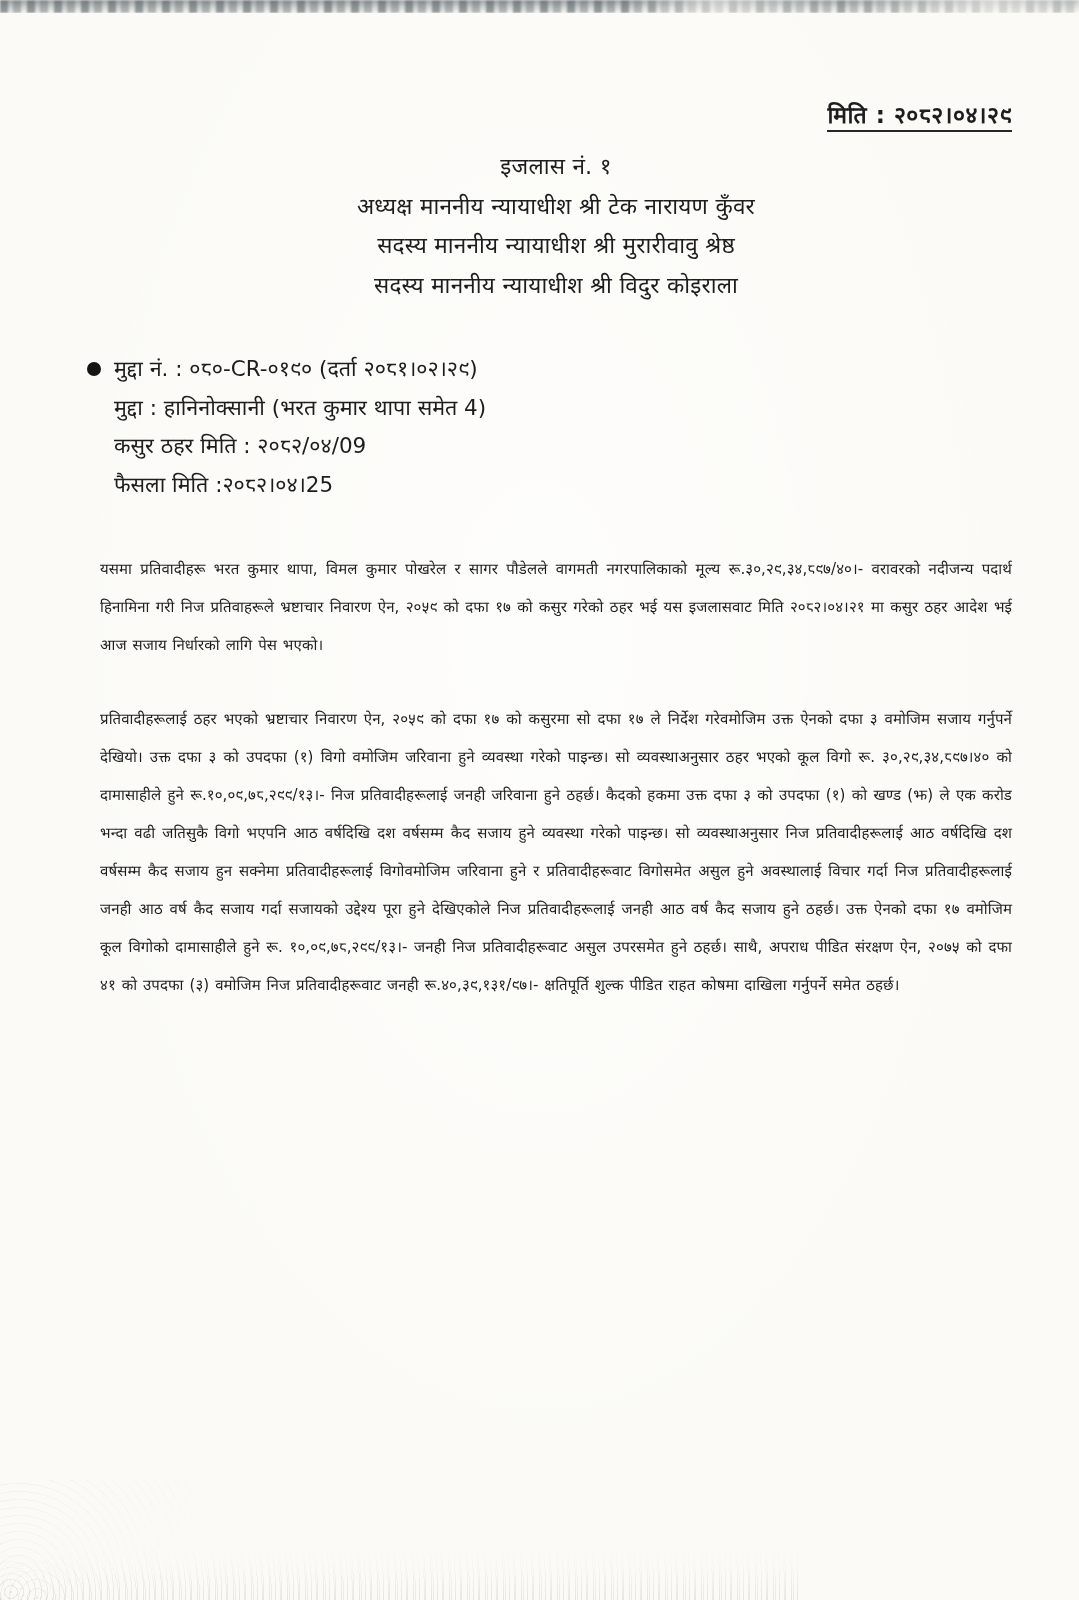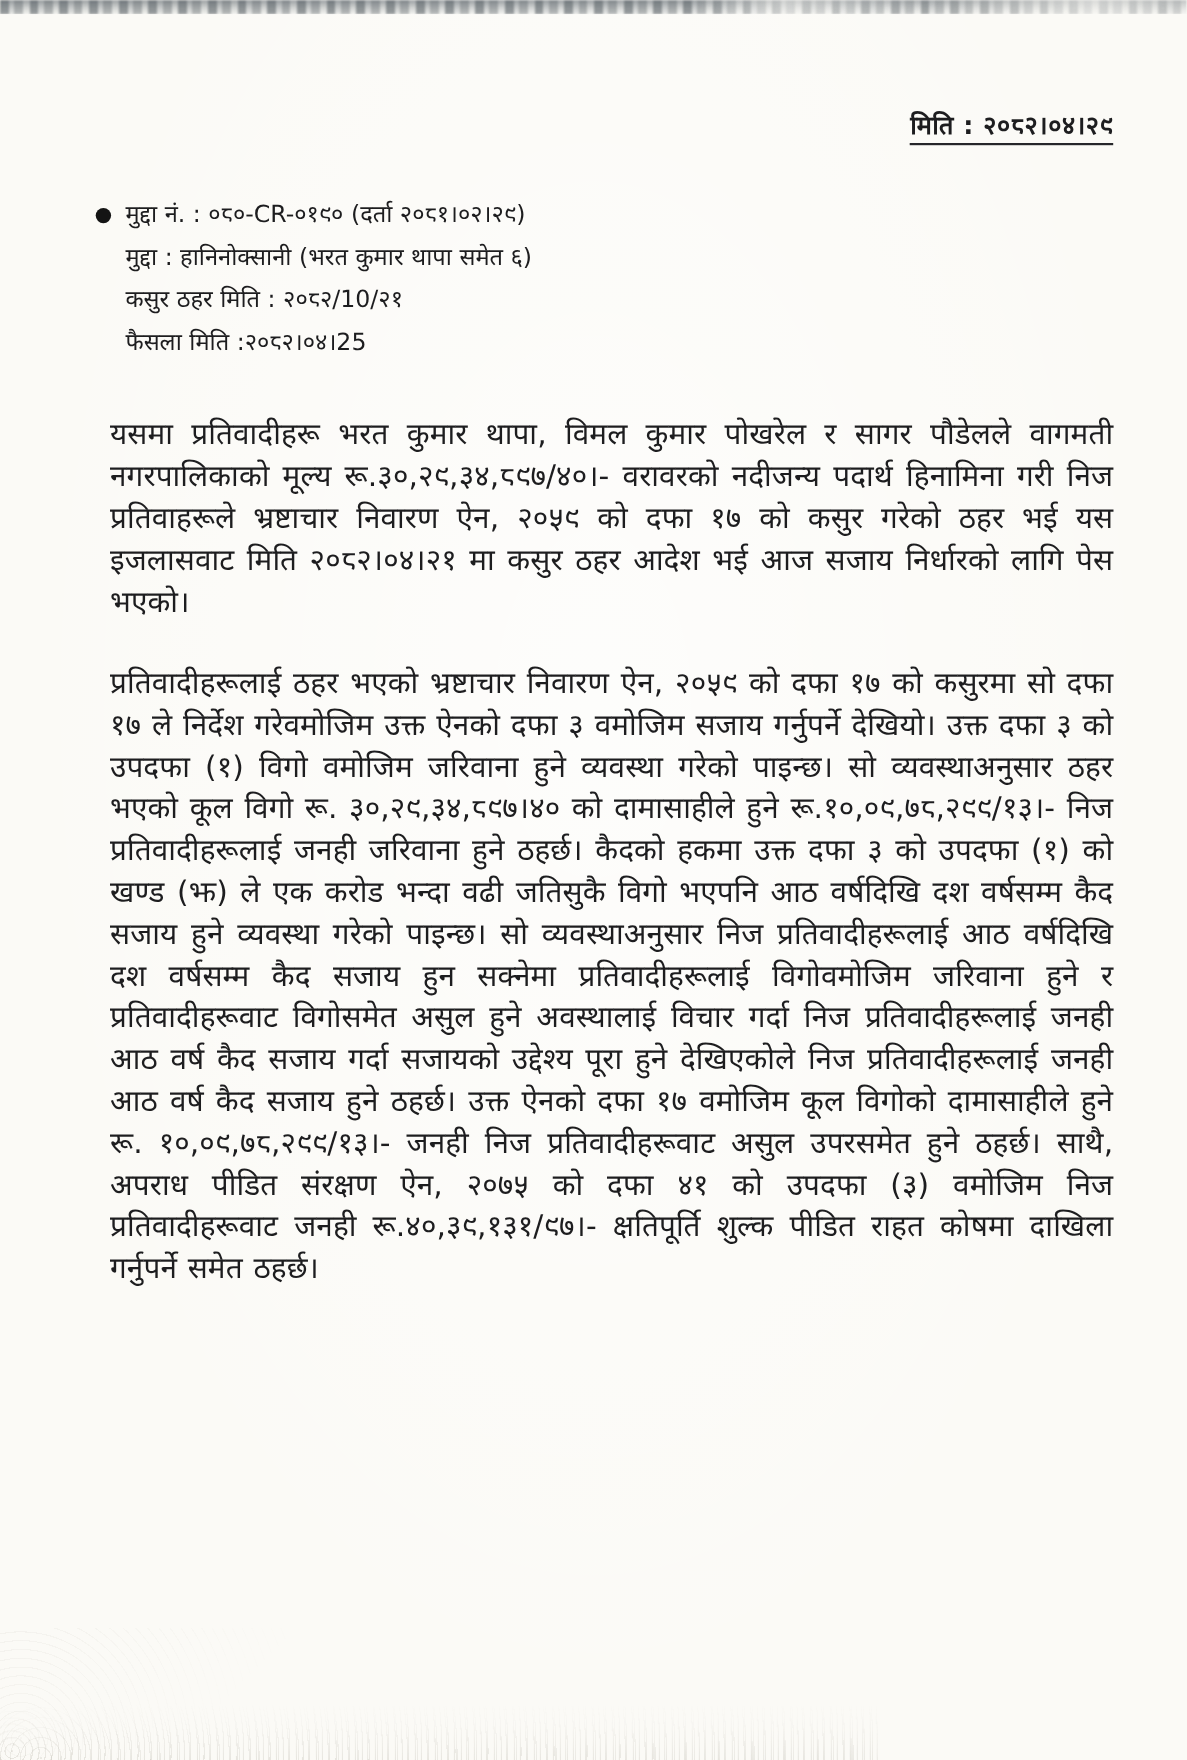--- a/index.html
+++ b/index.html
@@ -83,50 +83,56 @@
   }
   .case-line { position: relative; }
   .bullet {
     position: absolute; left: -27px; top: 12px;
     width: 14px; height: 14px; border-radius: 50%;
     background: #141414;
   }
 
   .para {
     margin: 0;
-    font-size: 27px;
+    font-size: 15px;
     line-height: 38px;
     text-align: justify;
     word-spacing: 1px;
     letter-spacing: 0.1px;
   }
   .para-1 { margin-top: 46px; }
   .para-2 { margin-top: 36px; }
 </style>
 </head>
 <body>
 
 <div class="page">
 
   <div class="scan-top"></div>
 
   <div class="date-row">
     <span class="date-text">मिति : २०८२।०४।२९</span>
   </div>
 
+  <div class="bench">
+    <div>इजलास नं. १</div>
+    <div>अध्यक्ष माननीय न्यायाधीश श्री टेक नारायण कुँवर</div>
+    <div>सदस्य माननीय न्यायाधीश श्री मुरारीवावु श्रेष्ठ</div>
+    <div>सदस्य माननीय न्यायाधीश श्री विदुर कोइराला</div>
+  </div>
 
   <div class="case-block">
     <div class="case-line">
       <span class="bullet"></span><span>मुद्दा नं. : ०८०-CR-०१९० (दर्ता २०८१।०२।२९)</span>
     </div>
     <div class="case-line">
-      <span>मुद्दा : हानिनोक्सानी (भरत कुमार थापा समेत ६)</span>
+      <span>मुद्दा : हानिनोक्सानी (भरत कुमार थापा समेत 4)</span>
     </div>
     <div class="case-line">
-      <span>कसुर ठहर मिति : २०८२/10/२१</span>
+      <span>कसुर ठहर मिति : २०८२/०४/09</span>
     </div>
     <div class="case-line">
       <span>फैसला मिति :२०८२।०४।25</span>
     </div>
   </div>
 
   <p class="para para-1">यसमा प्रतिवादीहरू भरत कुमार थापा, विमल कुमार पोखरेल र सागर पौडेलले वागमती नगरपालिकाको मूल्य रू.३०,२९,३४,८९७/४०।- वरावरको नदीजन्य पदार्थ हिनामिना गरी निज प्रतिवाहरूले भ्रष्टाचार निवारण ऐन, २०५९ को दफा १७ को कसुर गरेको ठहर भई यस इजलासवाट मिति २०८२।०४।२१ मा कसुर ठहर आदेश भई आज सजाय निर्धारको लागि पेस भएको।</p>
 
   <p class="para para-2">प्रतिवादीहरूलाई ठहर भएको भ्रष्टाचार निवारण ऐन, २०५९ को दफा १७ को कसुरमा सो दफा १७ ले निर्देश गरेवमोजिम उक्त ऐनको दफा ३ वमोजिम सजाय गर्नुपर्ने देखियो। उक्त दफा ३ को उपदफा (१) विगो वमोजिम जरिवाना हुने व्यवस्था गरेको पाइन्छ। सो व्यवस्थाअनुसार ठहर भएको कूल विगो रू. ३०,२९,३४,८९७।४० को दामासाहीले हुने रू.१०,०९,७८,२९९/१३।- निज प्रतिवादीहरूलाई जनही जरिवाना हुने ठहर्छ। कैदको हकमा उक्त दफा ३ को उपदफा (१) को खण्ड (झ) ले एक करोड भन्दा वढी जतिसुकै विगो भएपनि आठ वर्षदिखि दश वर्षसम्म कैद सजाय हुने व्यवस्था गरेको पाइन्छ। सो व्यवस्थाअनुसार निज प्रतिवादीहरूलाई आठ वर्षदिखि दश वर्षसम्म कैद सजाय हुन सक्नेमा प्रतिवादीहरूलाई विगोवमोजिम जरिवाना हुने र प्रतिवादीहरूवाट विगोसमेत असुल हुने अवस्थालाई विचार गर्दा निज प्रतिवादीहरूलाई जनही आठ वर्ष कैद सजाय गर्दा सजायको उद्देश्य पूरा हुने देखिएकोले निज प्रतिवादीहरूलाई जनही आठ वर्ष कैद सजाय हुने ठहर्छ। उक्त ऐनको दफा १७ वमोजिम कूल विगोको दामासाहीले हुने रू. १०,०९,७८,२९९/१३।- जनही निज प्रतिवादीहरूवाट असुल उपरसमेत हुने ठहर्छ। साथै, अपराध पीडित संरक्षण ऐन, २०७५ को दफा ४१ को उपदफा (३) वमोजिम निज प्रतिवादीहरूवाट जनही रू.४०,३९,१३१/९७।- क्षतिपूर्ति शुल्क पीडित राहत कोषमा दाखिला गर्नुपर्ने समेत ठहर्छ।</p>
 

